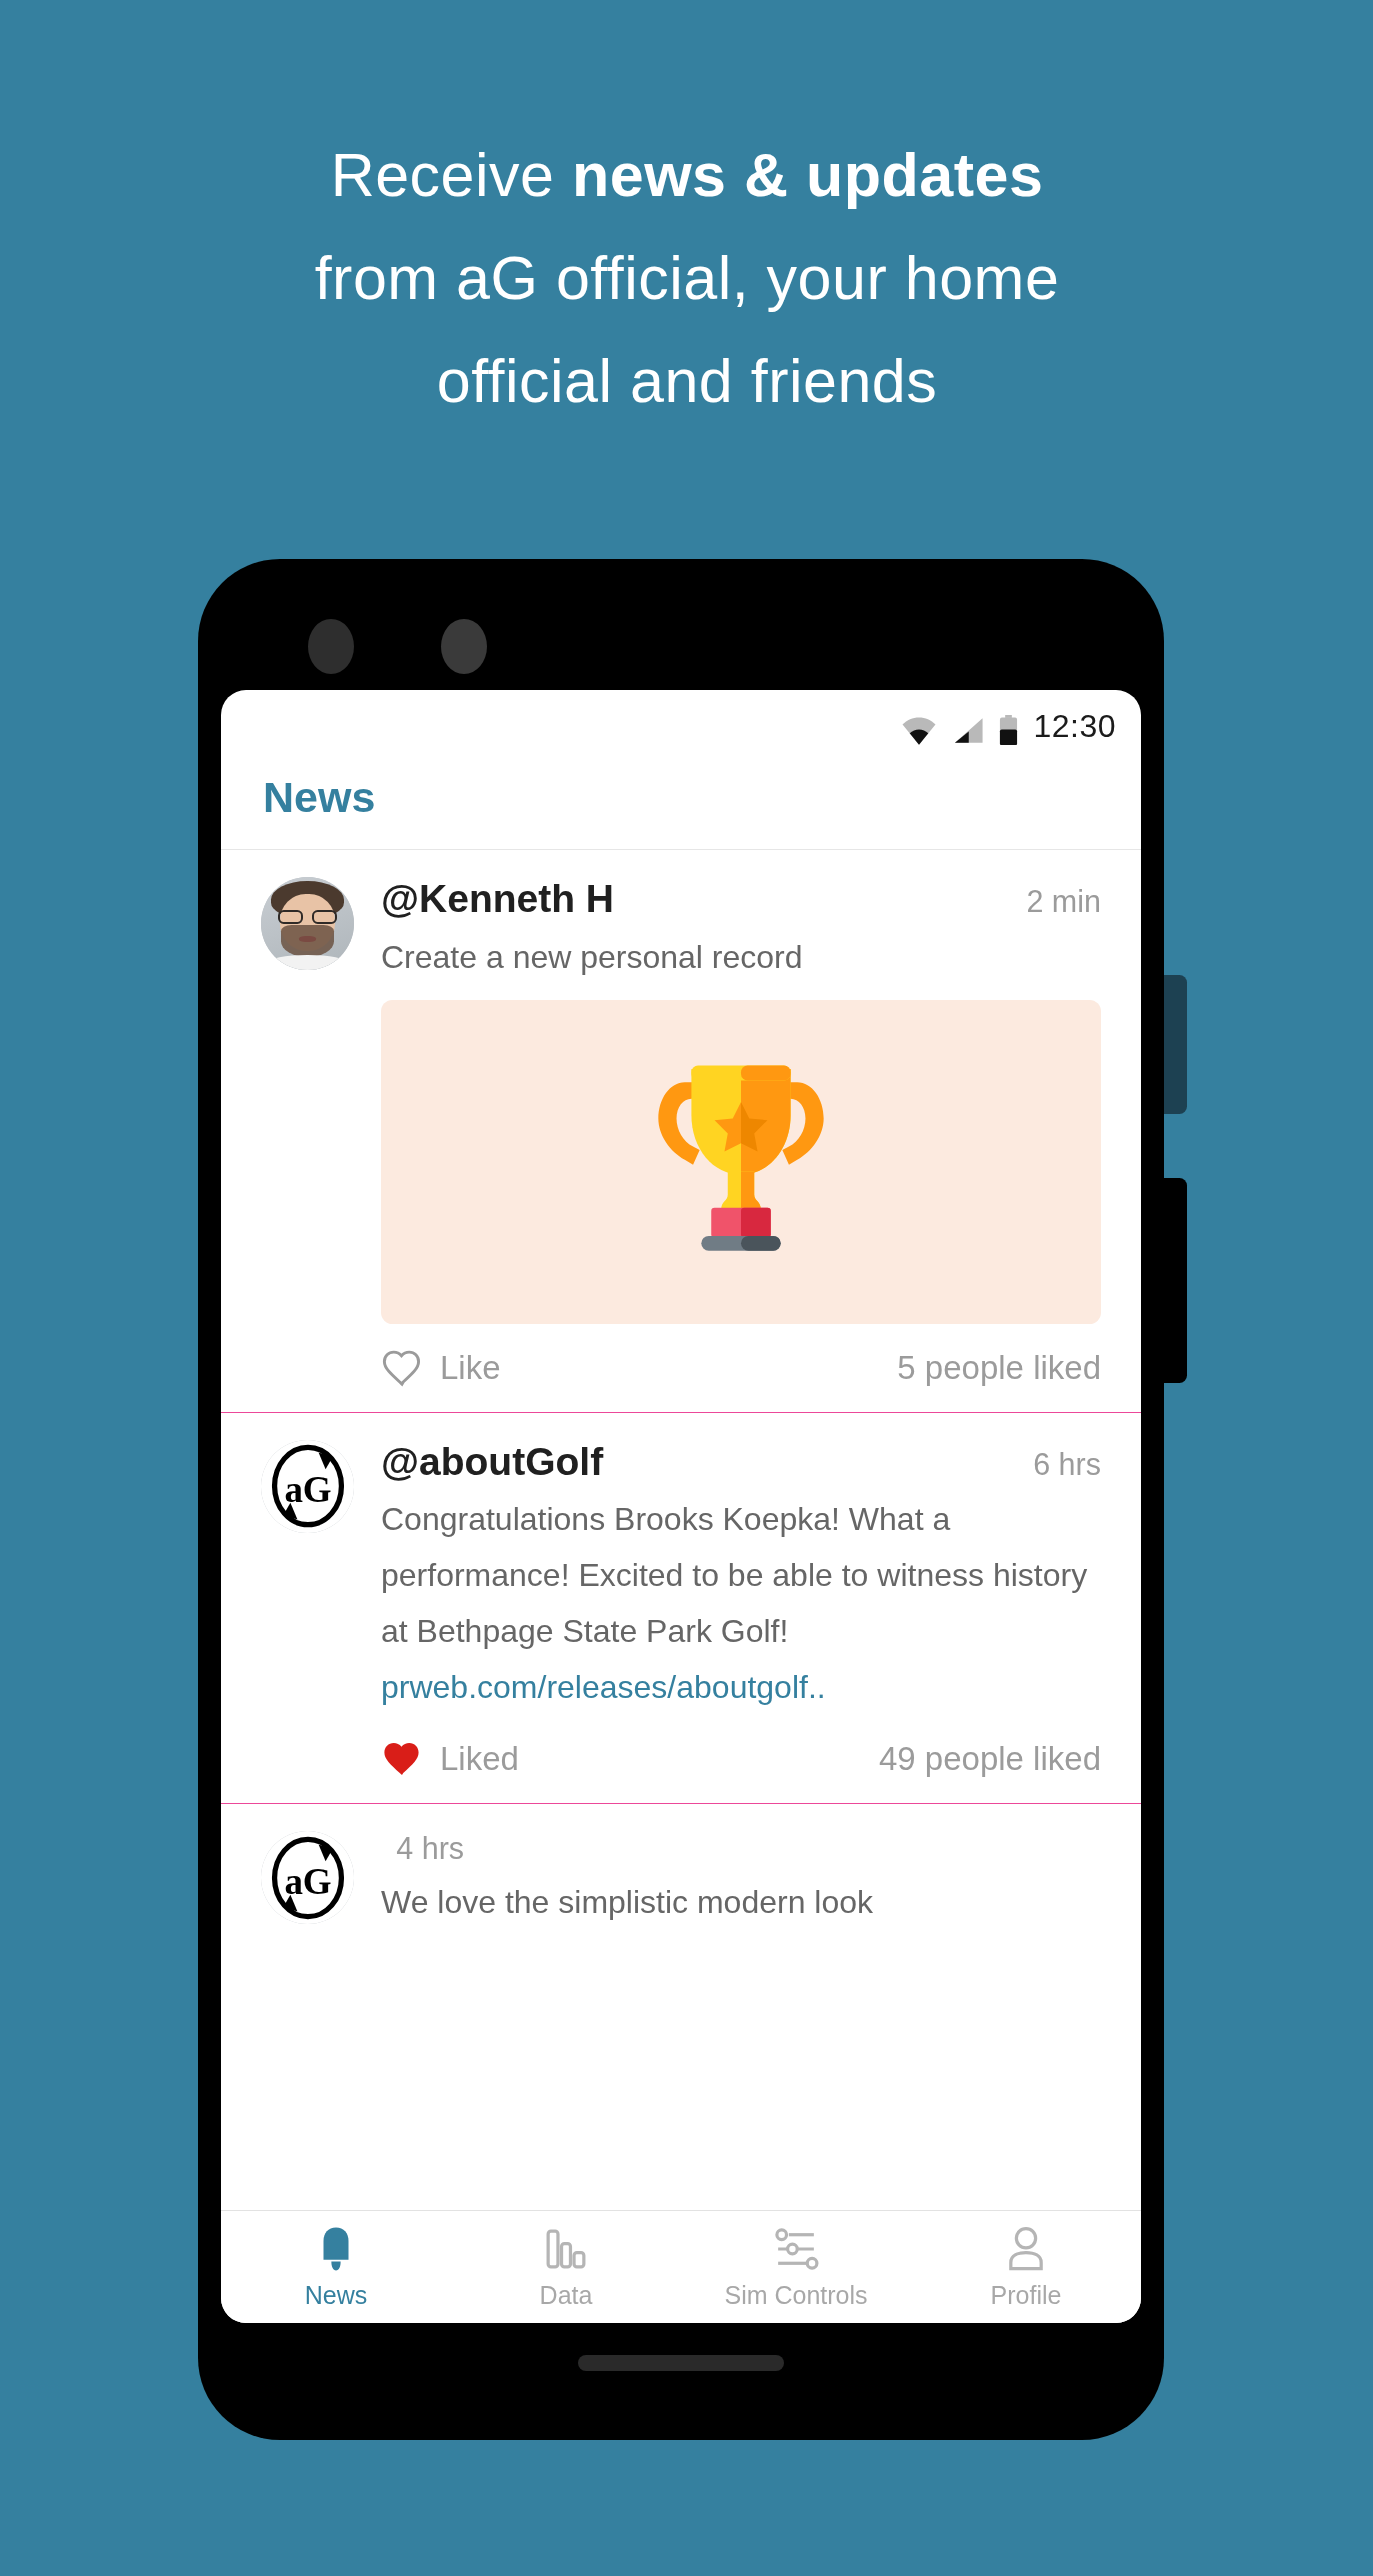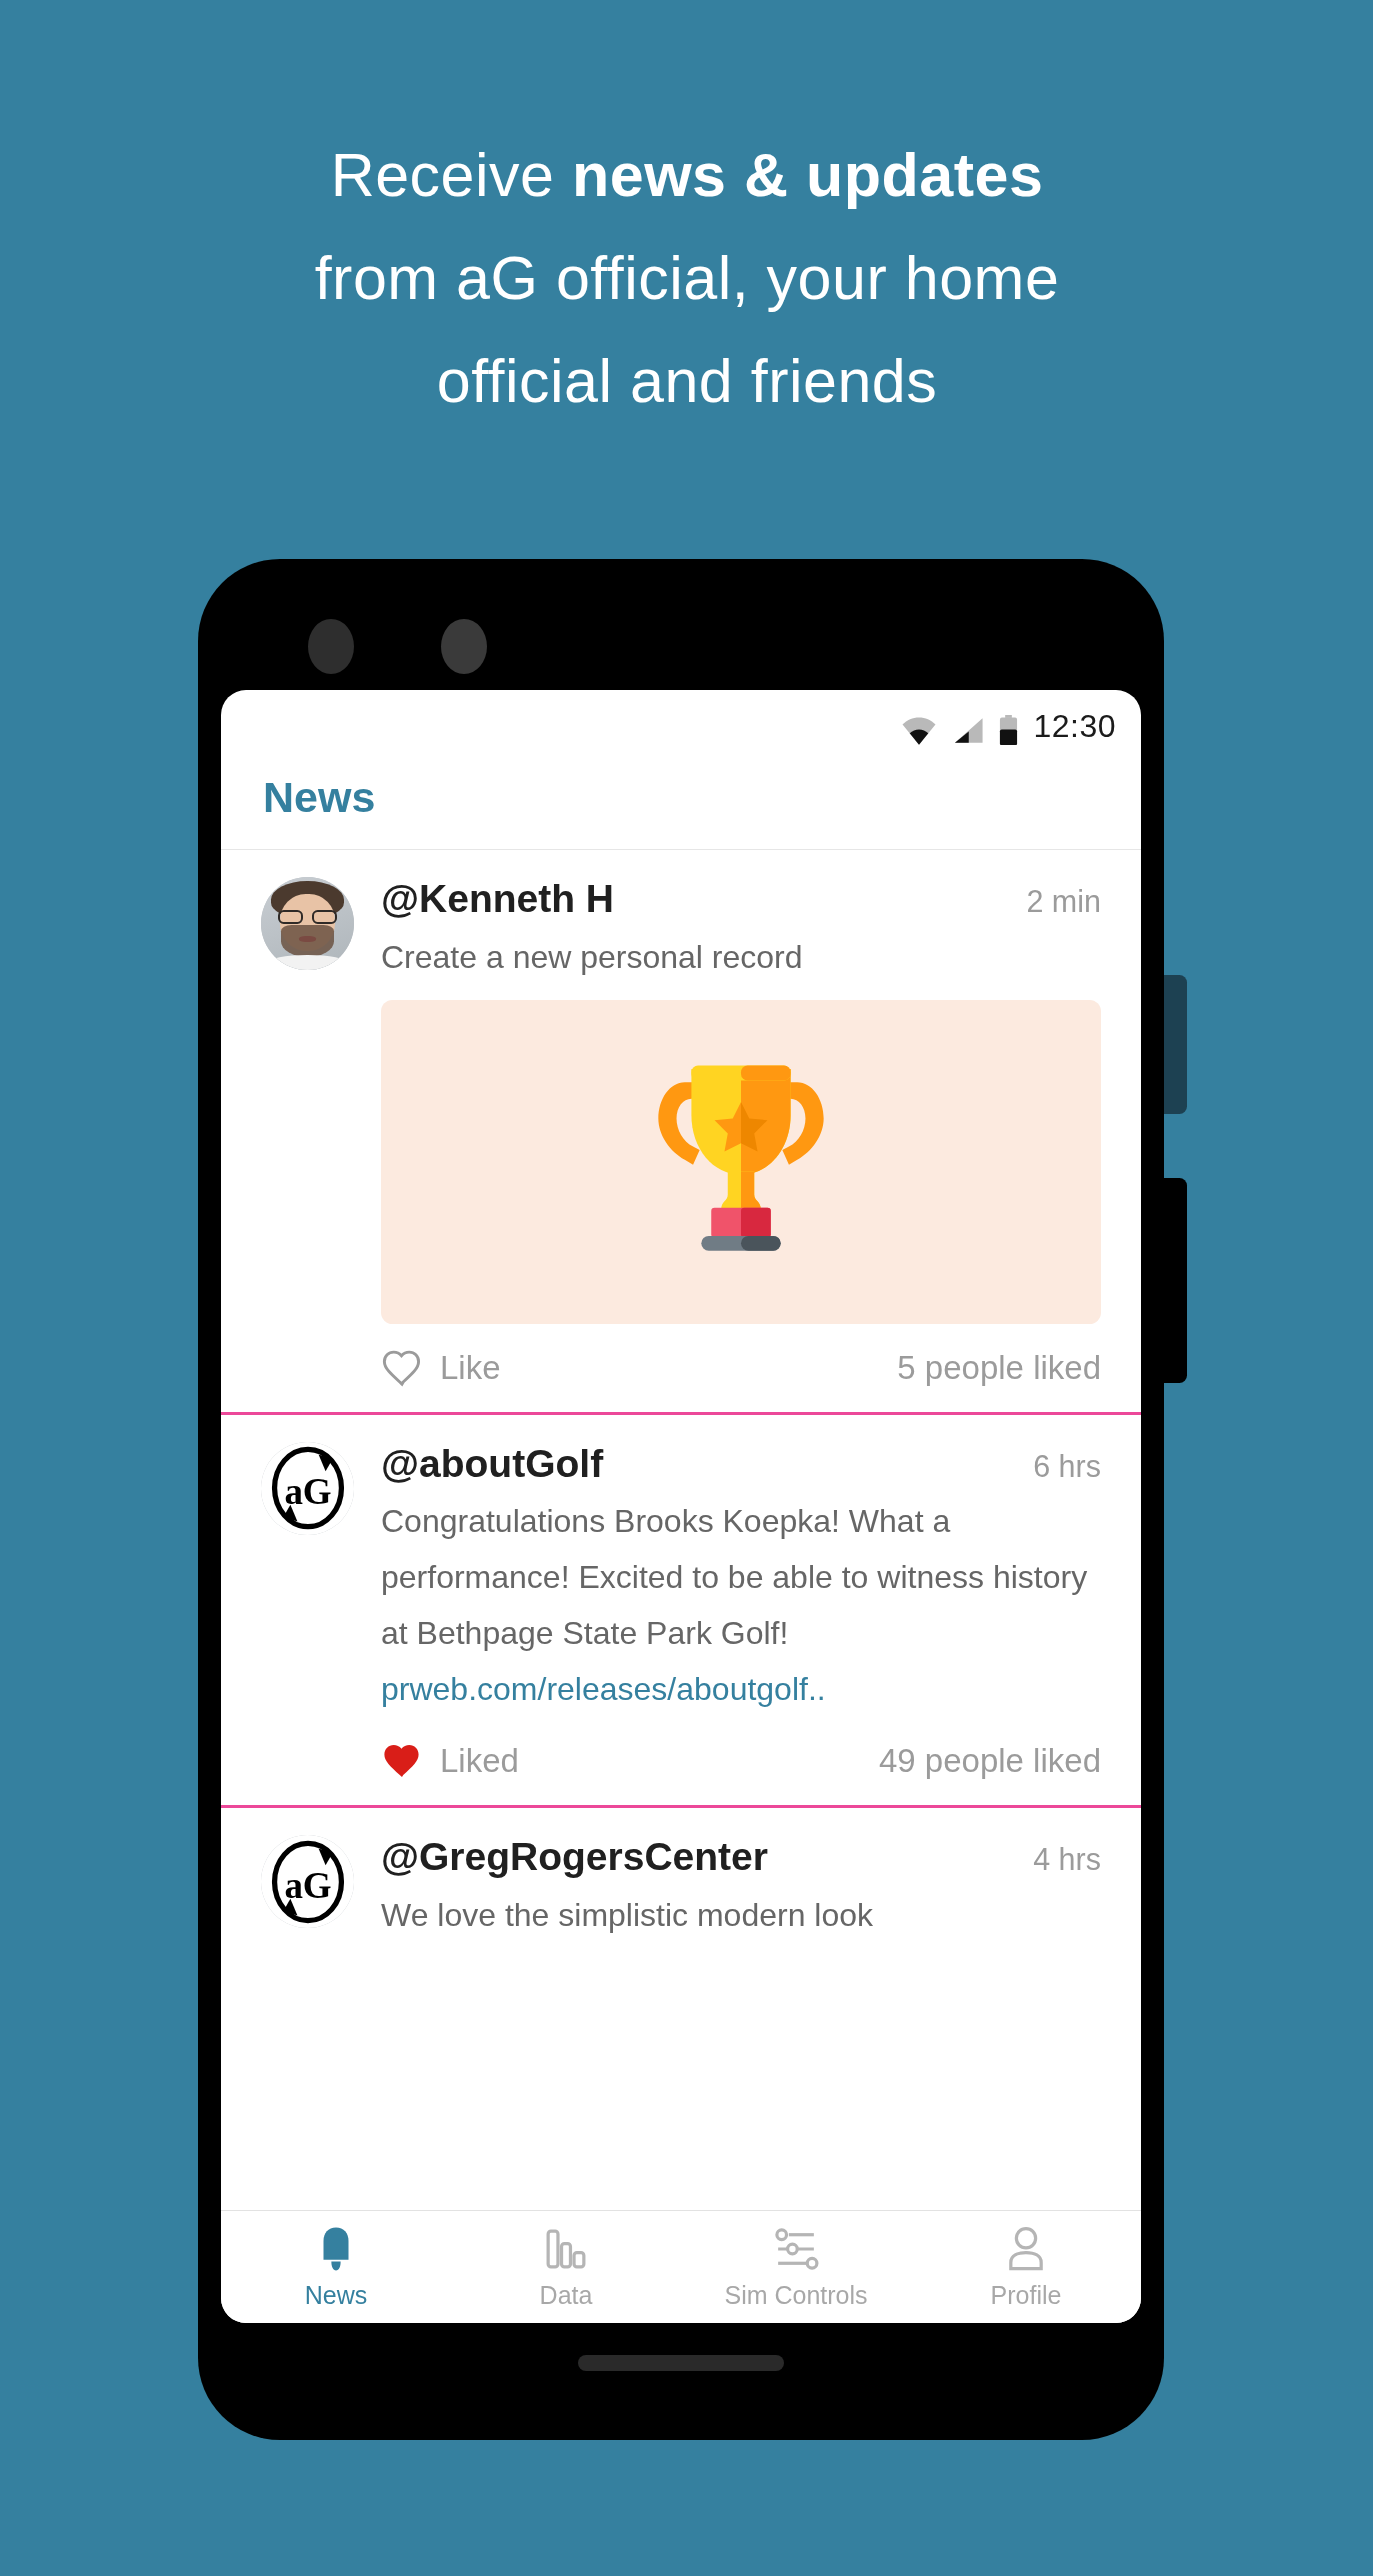--- a/index.html
+++ b/index.html
@@ -62,21 +62,21 @@
 
   
   .appbar {
     height: 105px; display: flex; align-items: center;
     padding-left: 42px; border-bottom: 1px solid #e6e6e6;
   }
   .appbar-title { font-size: 43px; color: #35809F; font-weight: 700; }
 
   
   .feed { position: absolute; top: 160px; left:0; right:0; bottom: 113px; overflow: hidden; }
-  .post { padding: 27px 40px 0 40px; border-bottom: 3px solid #ec4899; }
+  .post { padding: 27px 40px 0 40px; border-bottom: 1px solid #ec4899; }
   .post-head { display: flex; align-items: flex-start; }
   .avatar {
     width: 93px; height: 93px; border-radius: 50%; flex: 0 0 93px;
     overflow: hidden; position: relative; background: #b9bfc4;
   }
   .post-body { flex: 1; padding-left: 27px; min-width: 0; }
   .post-row1 { display: flex; align-items: baseline; justify-content: space-between; }
   .handle { font-size: 39px; font-weight: 700; color: #202020; }
   .stamp { font-size: 30.5px; color: #9b9b9b; white-space: nowrap; padding-left: 15.3px; }
   .ptext { font-size: 32px; color: #666666; line-height: 56px; padding-top: 7.6px; }
@@ -264,21 +264,20 @@
               <svg class="svg-ico" width="88" height="88" viewBox="0 0 100 100">
                 <ellipse cx="50" cy="50" rx="38" ry="44" fill="none" stroke="#000" stroke-width="6"></ellipse>
                 <path d="M62 12 l16 5 -8 14 z" fill="#000"></path>
                 <path d="M38 88 l-16 -5 8 -14 z" fill="#000"></path>
                 <text x="50" y="68" text-anchor="middle" font-family="Liberation Serif, serif" font-size="42" font-weight="700" fill="#000">aG</text>
               </svg>
             </div>
           </div>
           <div class="post-body">
             <div class="post-row1">
-              <span class="handle">@GregRogersCenter</span>
               <span class="stamp">4 hrs</span>
             </div>
             <div class="ptext">We love the simplistic modern look</div>
           </div>
         </div>
       </div>
 
     </div>
 
     <div class="bottomnav">

